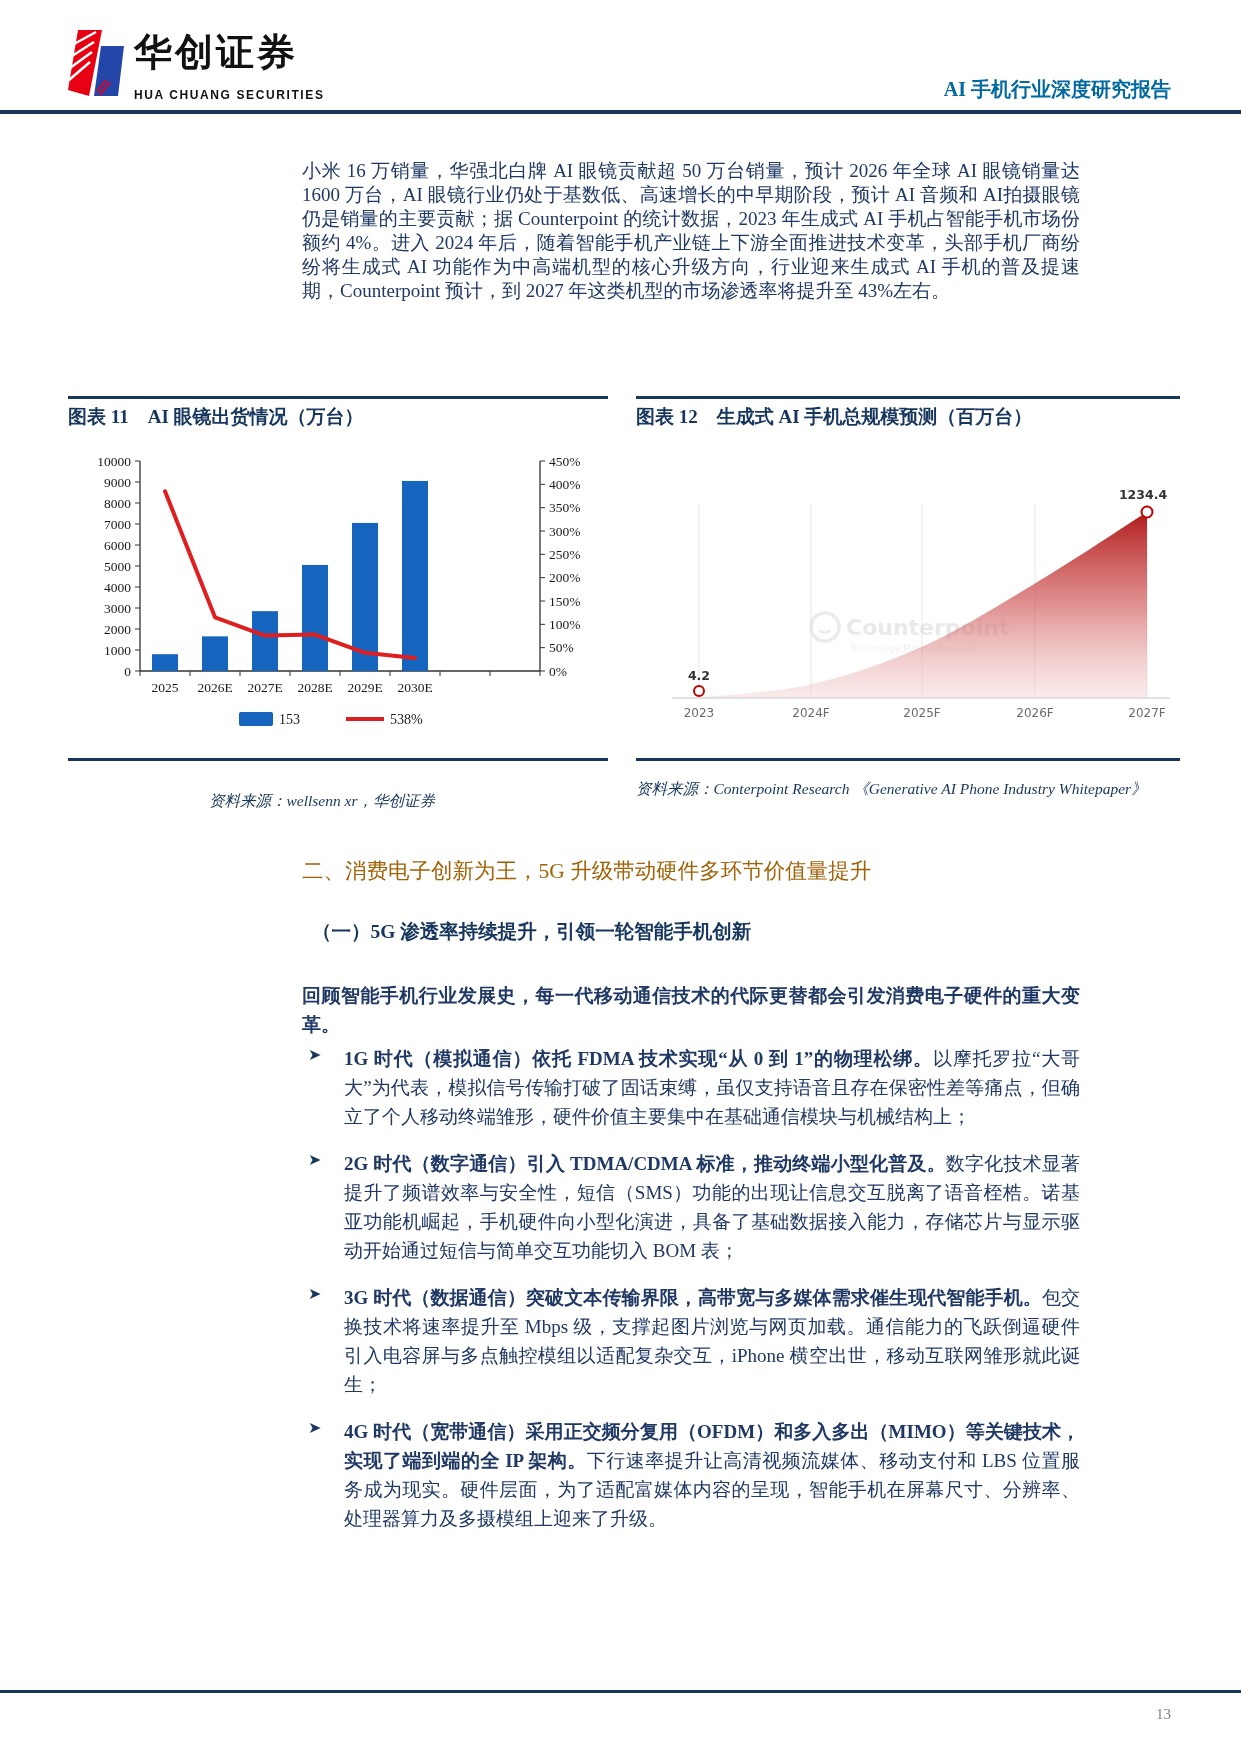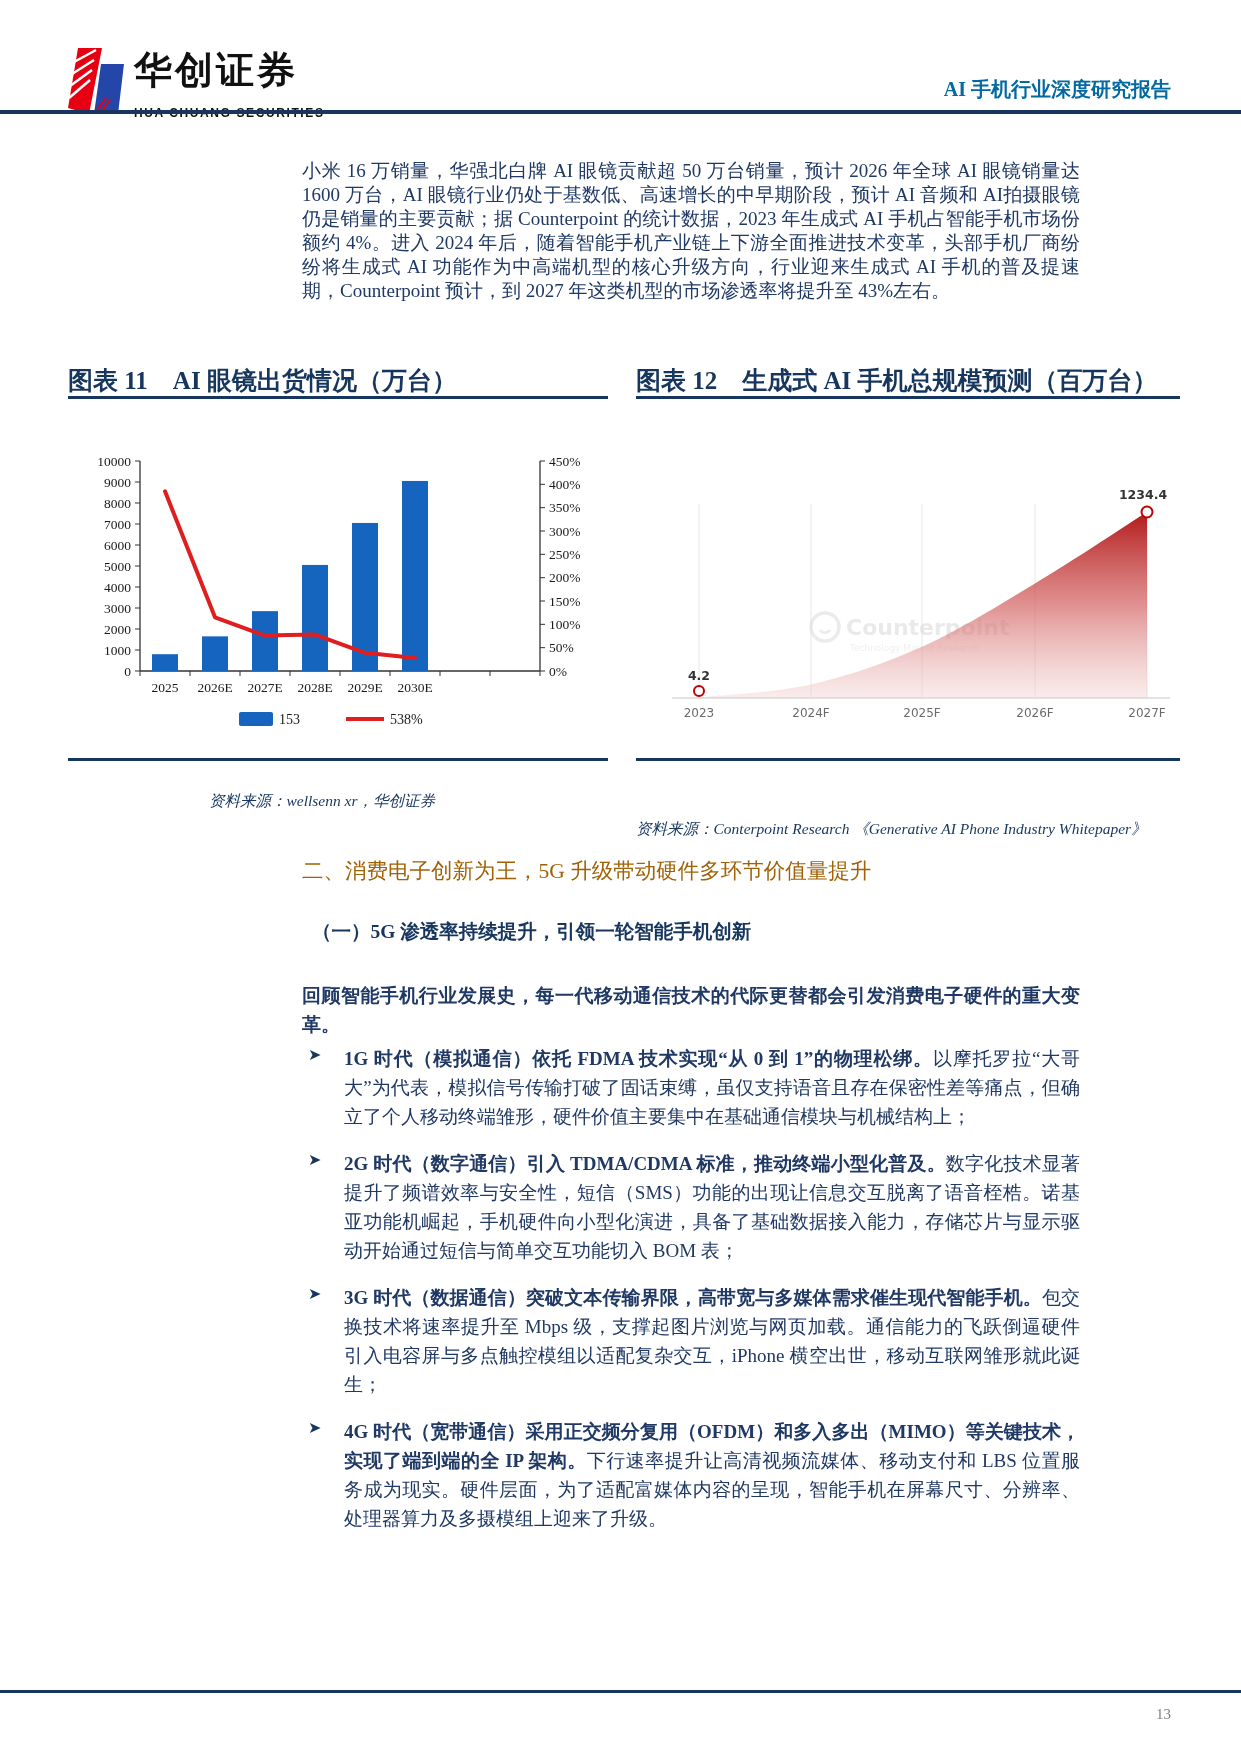--- a/index.html
+++ b/index.html
@@ -1,43 +1,43 @@
 <!DOCTYPE html>
 <html><head>
 <meta charset="utf-8">
 <style>
   html,body{margin:0;padding:0;background:#888;}
   .page{position:relative;width:1241px;height:1754px;background:#ffffff;margin:0 auto;
         font-family:"Liberation Serif","DejaVu Serif",serif;color:#1F3864;overflow:hidden;}
   .abs{position:absolute;}
   
   .hdr-rule{left:0;top:110px;width:1241px;height:4px;background:#17365D;}
-  .logo-wrap{left:68px;top:48px;display:flex;align-items:flex-start;justify-content:center;}
+  .logo-wrap{left:68px;top:30px;display:flex;align-items:flex-start;justify-content:center;}
   .logo-mark{width:56px;height:66px;margin-right:10px;}
   .logo-cn{font-family:"Liberation Sans","DejaVu Sans",sans-serif;font-weight:bold;
            font-size:38px;color:#111;letter-spacing:3px;line-height:44px;}
   .logo-en{font-family:"Liberation Sans","DejaVu Sans",sans-serif;font-weight:bold;
            font-size:12px;color:#111;letter-spacing:1.6px;margin-top:14px;}
   .report-title{right:70px;top:76px;font-size:20px;font-weight:bold;color:#0369a1;}
   
   .intro{left:302px;top:140px;width:778px;font-size:19px;line-height:24px;text-align:justify;}
   
-  .fig-title{font-size:25px;font-weight:bold;color:#17365D;}
+  .fig-title{font-size:19px;font-weight:bold;color:#17365D;margin-top:40px;}
   .fig-title-left{left:68px;top:364px;width:540px;}
   .fig-title-right{left:636px;top:364px;width:544px;}
   .title-rule{height:3px;background:#17365D;}
   .rule-left{left:68px;top:396px;width:540px;}
   .rule-right{left:636px;top:396px;width:544px;}
   .chart-box-left{left:68px;top:404px;width:540px;height:342px;}
   .chart-box-right{left:636px;top:404px;width:544px;height:342px;}
   .bottom-rule-left{left:68px;top:758px;width:540px;height:3px;background:#17365D;}
   .bottom-rule-right{left:636px;top:758px;width:544px;height:3px;background:#17365D;}
   .source{font-size:15.5px;font-style:italic;color:#17365D;line-height:34px;}
   .source-left{left:52px;top:784px;width:540px;text-align:center;}
-  .source-right{left:636px;top:812px;width:520px;}
+  .source-right{left:636px;top:772px;width:520px;}
   
   .h2{left:302px;top:856px;width:800px;font-size:21.5px;font-weight:normal;color:#a16207;}
   .h3{left:312px;top:918px;width:780px;font-size:19.5px;font-weight:bold;color:#17365D;}
   .lead{left:302px;top:962px;width:778px;font-size:19px;line-height:29px;font-weight:bold;text-align:justify;}
   
   .bullets{left:302px;top:1044px;width:778px;list-style:none;margin:0;padding:0;}
   .bullets li{position:relative;margin:0 0 18px 0;}
   .b-marker{position:absolute;left:6px;top:1px;font-family:"DejaVu Sans",sans-serif;
             font-size:16px;color:#17365D;}
   .b-text{margin:0 0 0 42px;width:736px;font-size:19px;line-height:29px;text-align:justify;}

